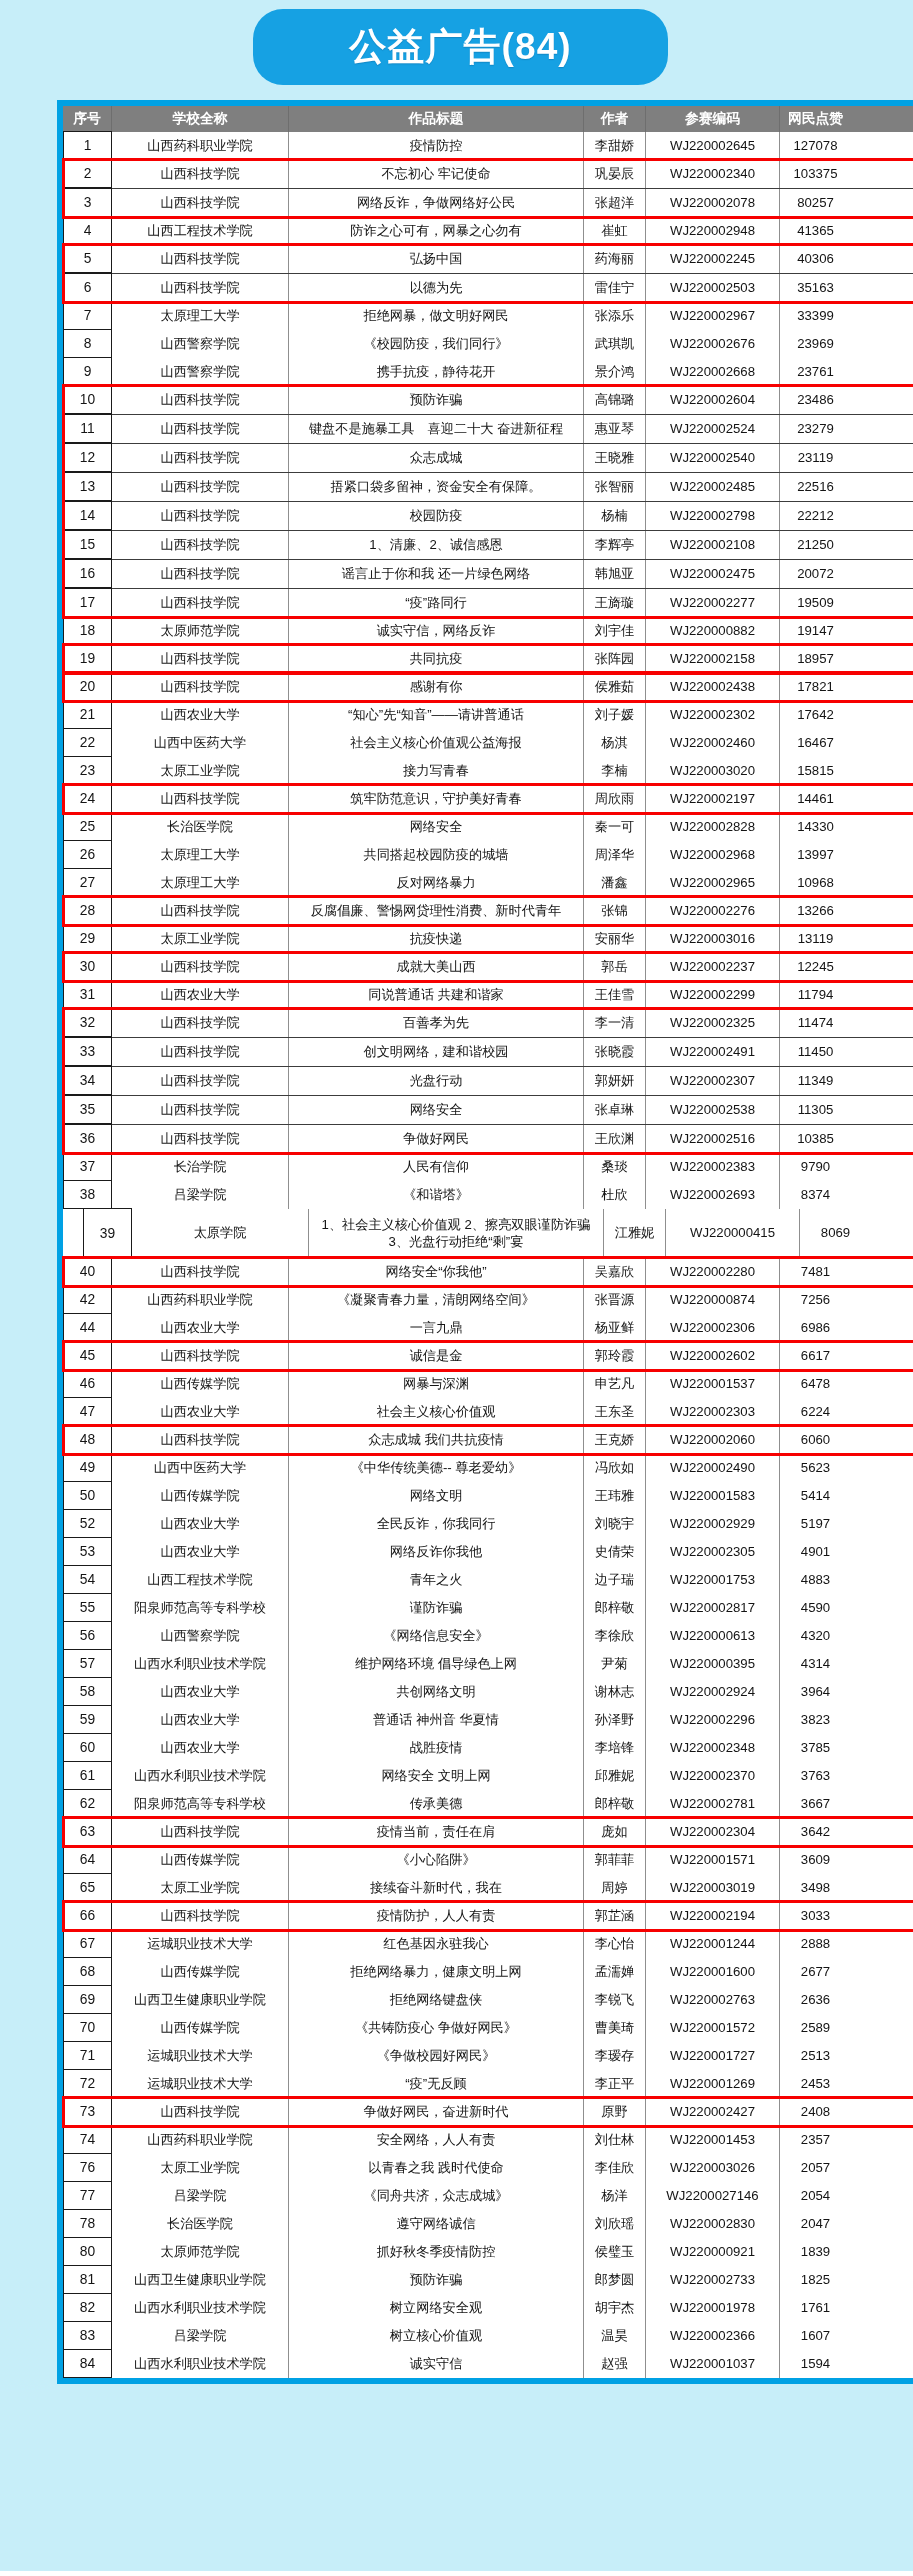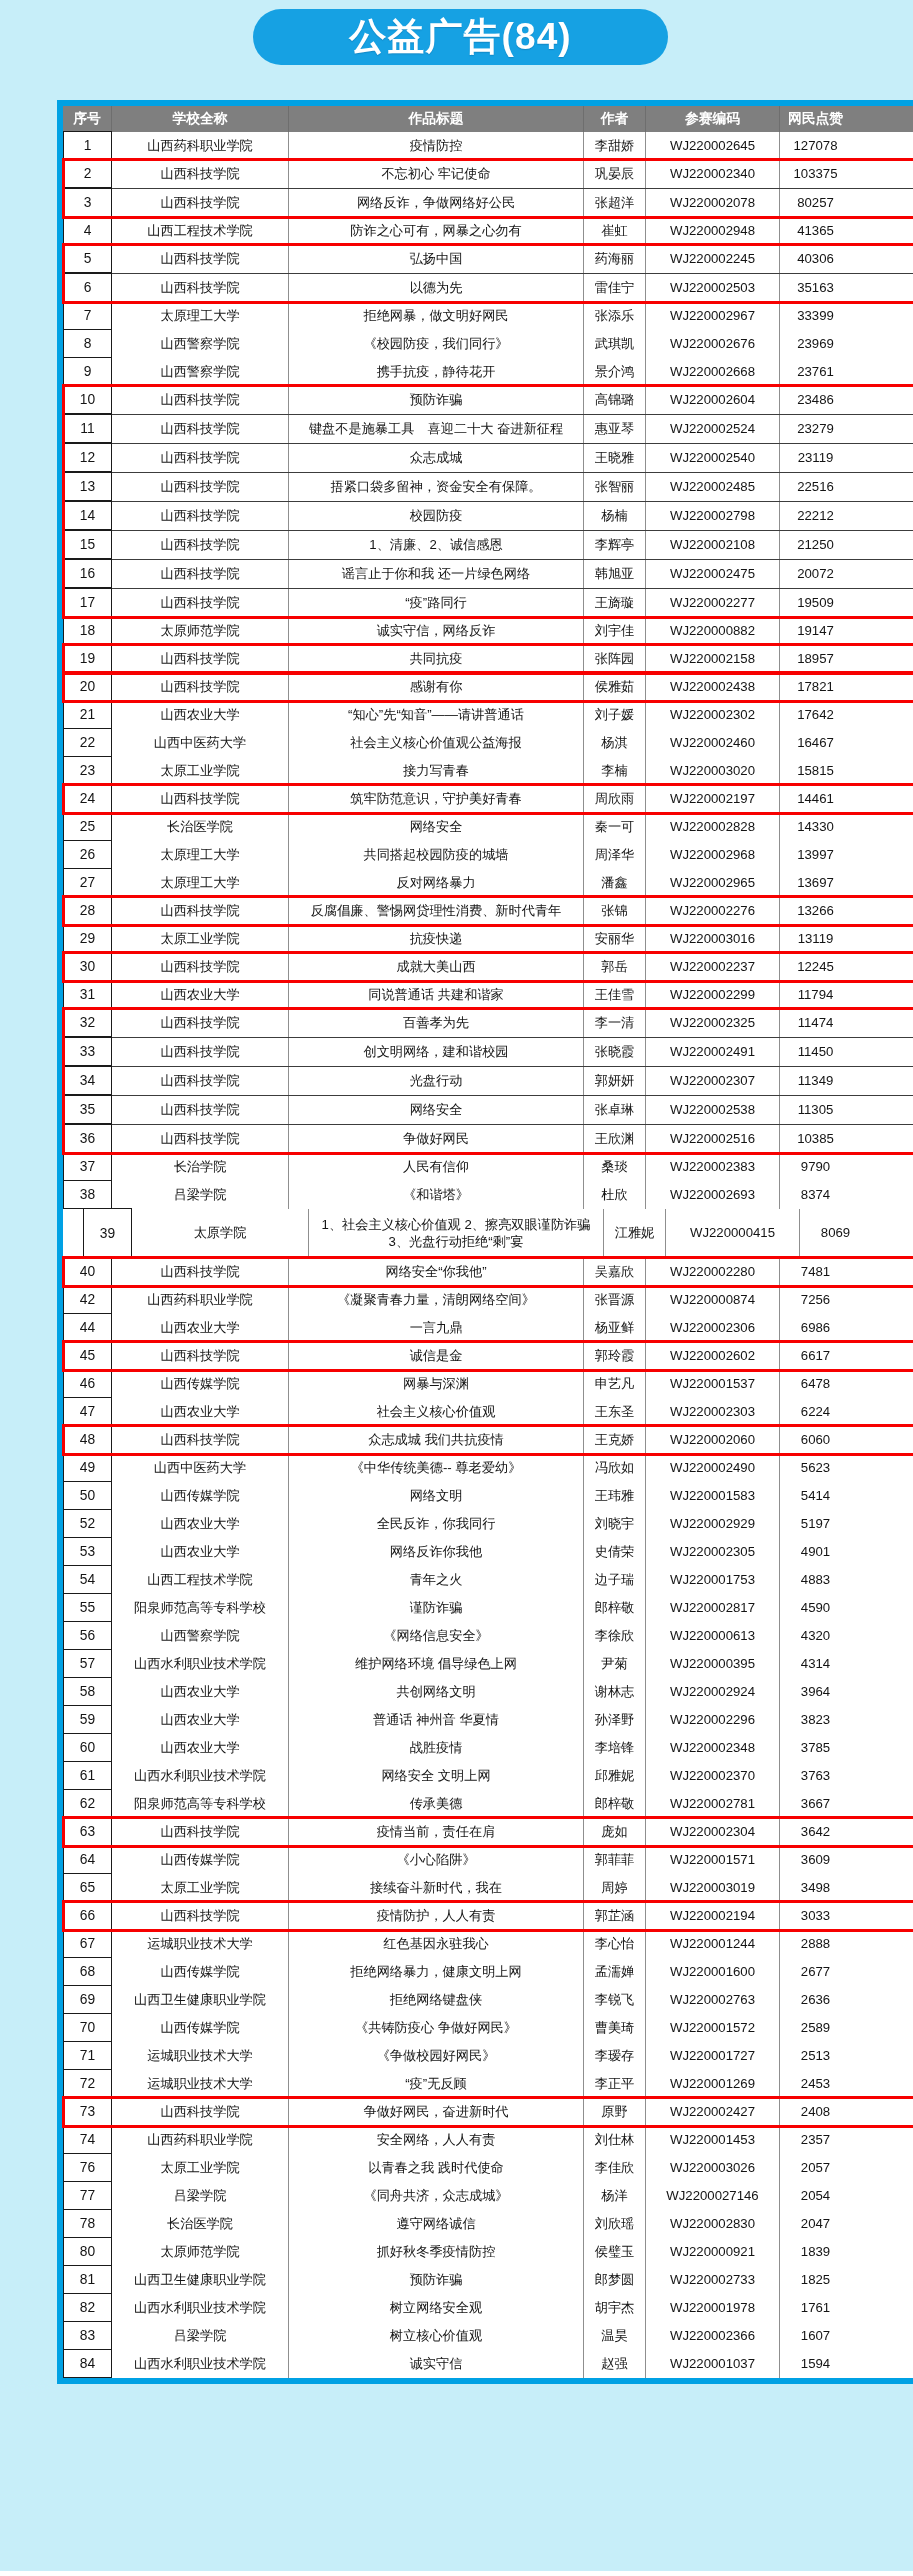--- a/index.html
+++ b/index.html
@@ -3,21 +3,21 @@
 <meta charset="utf-8">
 <style>
   html,body{margin:0;padding:0;}
   body{
     width:914px;height:2576px;position:relative;
     background:#c7eef9;
     font-family:"Liberation Sans","DejaVu Sans",sans-serif;
     -webkit-font-smoothing:antialiased;
   }
   .title-banner{
-    position:absolute;left:253px;top:8.8px;width:415px;height:56px;
+    position:absolute;left:253px;top:8.8px;width:415px;height:76px;
     background:#16a1e3;border-radius:30px;
     display:flex;align-items:center;justify-content:center;
   }
   .title-banner span{
     color:#ffffff;font-size:37px;font-weight:bold;letter-spacing:1.1px;
     text-shadow:0 1.1px 1.1px rgba(0,60,110,.25);
   }
   .table-wrap{
     position:absolute;left:57px;top:100px;width:872px;
     background:#ffffff;border:6.6px solid #00a1e4;box-sizing:border-box;
@@ -319,21 +319,21 @@
           <div class="cell c5">13997</div>
         </div>
       </div>
       <div>
         <div class="row">
           <div class="cell c0">27</div>
           <div class="cell c1">太原理工大学</div>
           <div class="cell c2">反对网络暴力</div>
           <div class="cell c3">潘鑫</div>
           <div class="cell c4">WJ220002965</div>
-          <div class="cell c5">13697</div>
+          <div class="cell c5">10968</div>
         </div>
       </div>
       <div class="red-group">
         <div class="row">
           <div class="cell c0">28</div>
           <div class="cell c1">山西科技学院</div>
           <div class="cell c2">反腐倡廉、警惕网贷理性消费、新时代青年</div>
           <div class="cell c3">张锦</div>
           <div class="cell c4">WJ220002276</div>
           <div class="cell c5">13266</div>

